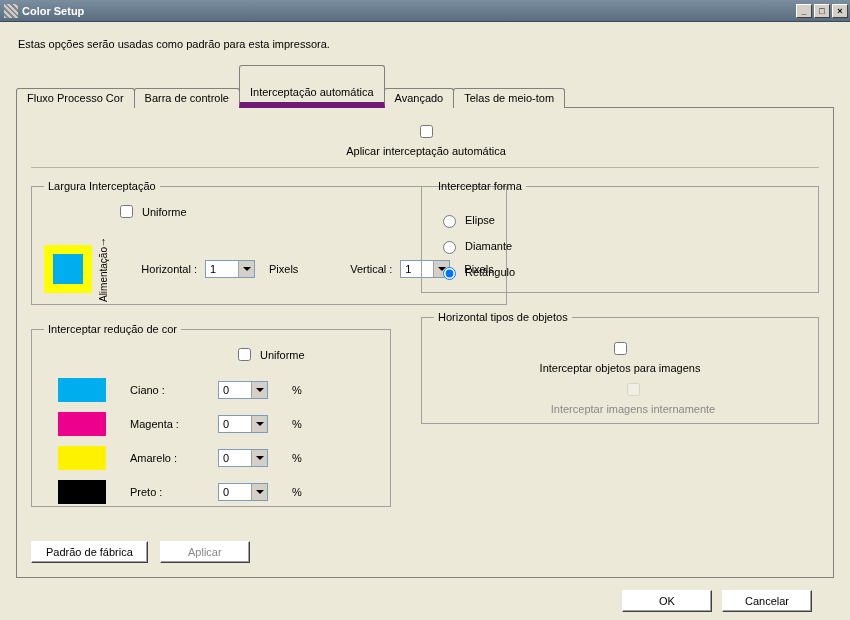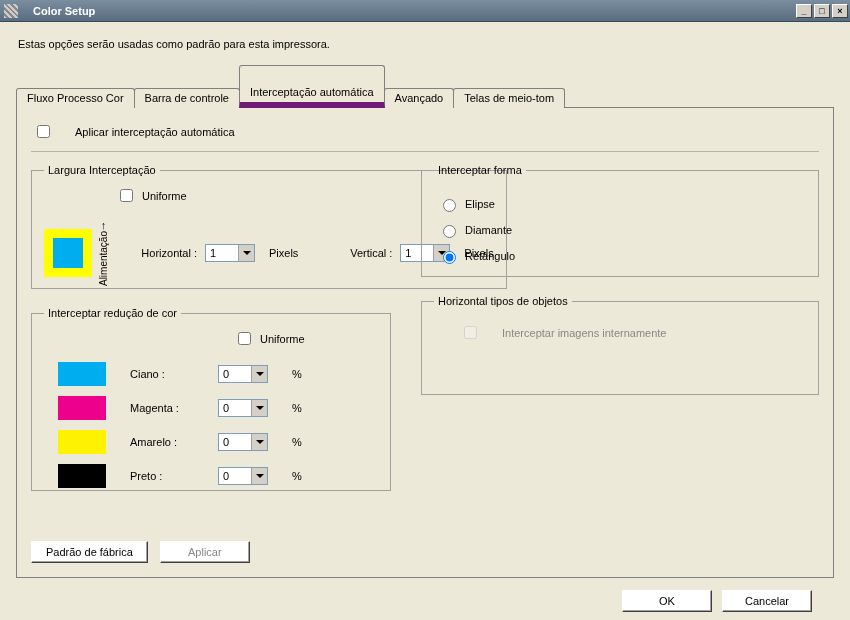--- a/index.html
+++ b/index.html
@@ -14,21 +14,20 @@
     overflow: hidden;
   }
   .titlebar {
     background: linear-gradient(#7b8ea0, #5a6d80);
     color: #fff;
     height: 22px;
     display: flex;
     align-items: center;
     padding: 0 2px 0 4px;
     border-bottom: 1px solid #3a4a5a;
-    gap: 11px;
   }
   .titlebar .sysicon {
     width: 14px; height: 14px;
     background: repeating-linear-gradient(45deg,#ccc,#ccc 2px,#888 2px,#888 4px);
     margin-right: 4px;
   }
   .titlebar .title { flex: 1; font-weight: bold; }
   .titlebar .winbtns { display: flex; gap: 2px; }
   .titlebar .winbtn {
     width: 16px; height: 14px;
@@ -73,22 +72,23 @@
     padding-top: 20px;
   }
   .tabpanel {
     border: 1px solid #808080;
     border-top: none;
     padding: 10px 14px 14px 14px;
     min-height: 470px;
     position: relative;
   }
   .chkrow {
-    display: flex; align-items: center; gap: 22px;
+    display: flex; align-items: center; gap: 4px;
     margin: 4px 0 10px 2px;
+    flex-direction: column;
   }
   .chkrow input[type=checkbox] { width: 13px; height: 13px; }
   fieldset.group {
     border: 1px solid #a0a0a0;
     padding: 10px 12px 2px 12px;
     margin: 0;
   }
   fieldset.group legend {
     padding: 0 4px;
   }
@@ -330,20 +330,24 @@
           </div>
           <div class="radio-row">
             <input type="radio" name="shape" checked="" style="">
             <span>Retângulo</span>
           </div>
         </fieldset>
 
         <fieldset class="group" style="min-height:100px;">
           <legend>Horizontal tipos de objetos</legend>
           <div class="obj-inner">
+            <div class="chkrow">
+              <input type="checkbox" style="">
+              <span>Interceptar objetos para imagens</span>
+            </div>
             <div class="chkrow indent">
               <input type="checkbox" disabled="" style="">
               <span>Interceptar imagens internamente</span>
             </div>
           </div>
         </fieldset>
 
       </div>
     </div>
 

